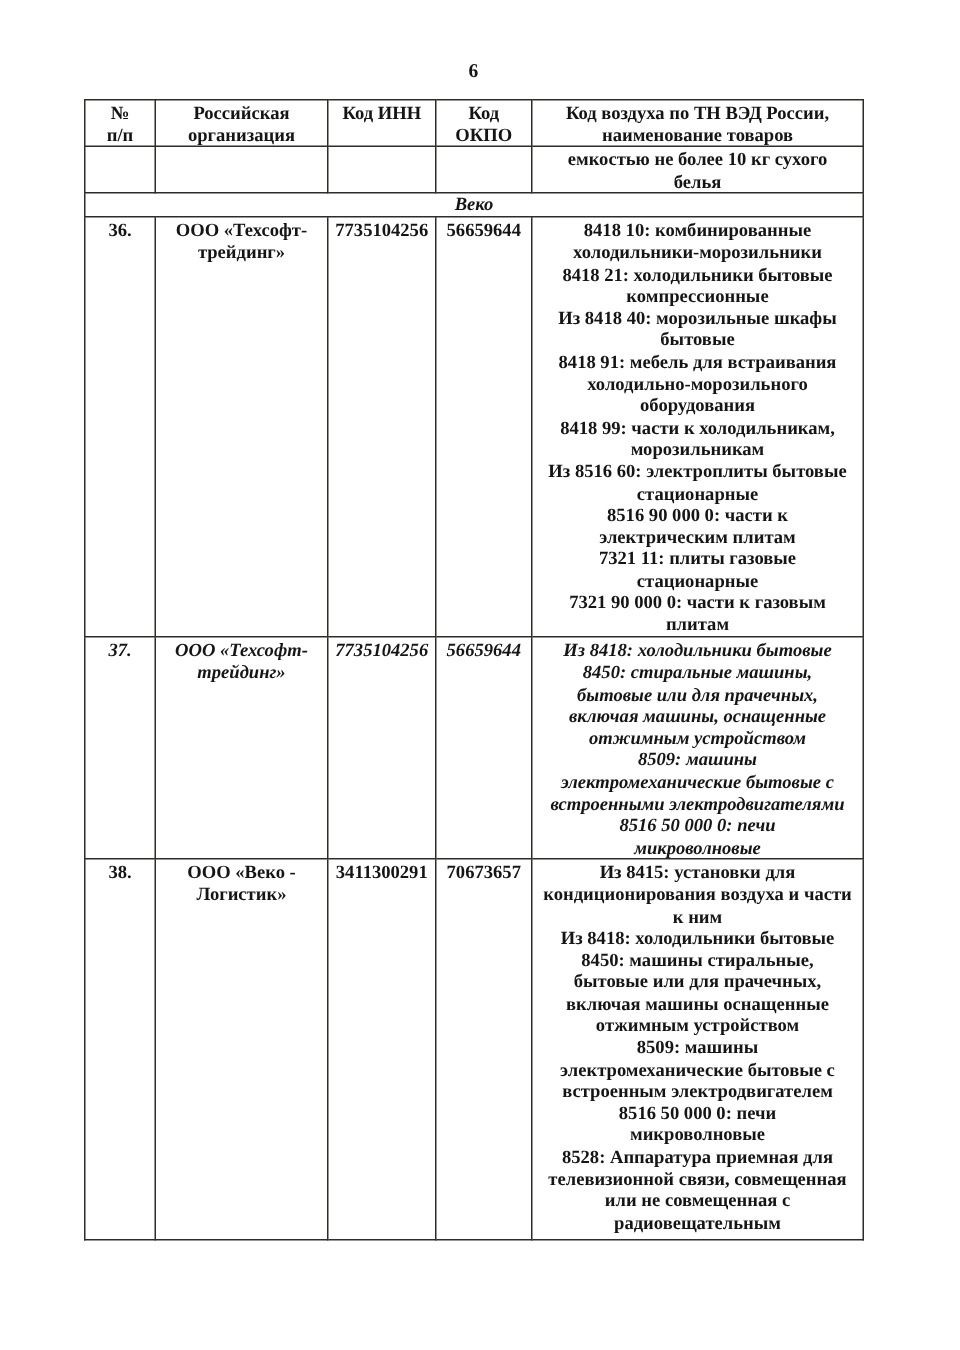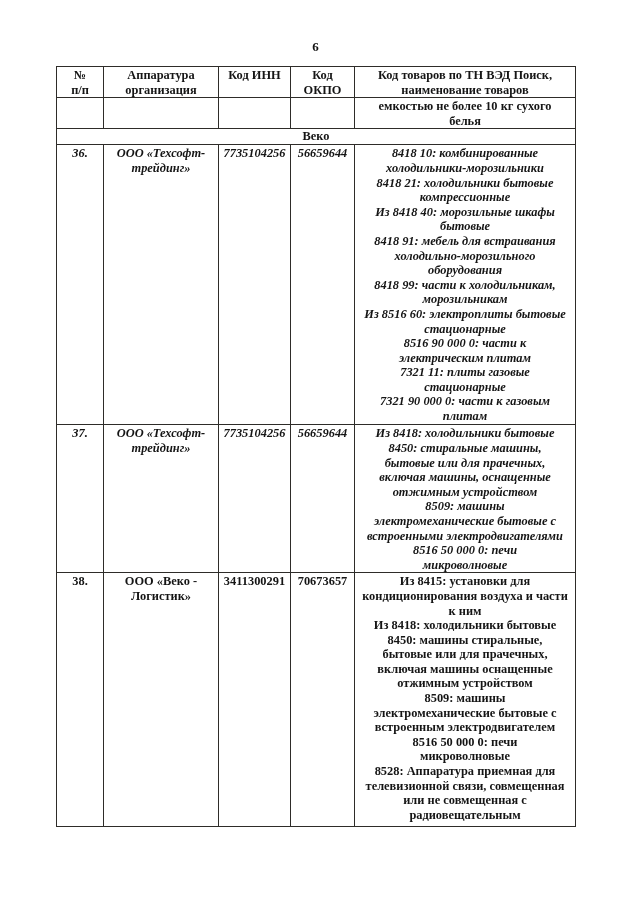--- a/index.html
+++ b/index.html
@@ -40,22 +40,22 @@
     text-align: center;
     font-size: 12.4px;
     line-height: 14.6px;
     font-weight: bold;
     white-space: pre-line;
     padding: 1px 2px 0 2px;
     overflow: hidden;
   }
   tr.r-header  > * { height: 30px; }
   tr.r-cont    > * { height: 27px; }
-  tr.r-section > * { height: 16px; line-height: 13.5px; }
-  tr.r-36      > * { height: 280px; font-style: italic; }
+  tr.r-section > * { height: 16px; line-height: 13.5px; font-style: italic; }
+  tr.r-36      > * { height: 280px; }
   tr.r-37      > * { height: 144px; font-style: italic; }
   tr.r-38      > * { height: 254px; margin-top: 14px; }
 </style>
 </head>
 <body>
 
 <div class="page">
 
   <div class="page-number">6</div>
 
@@ -65,26 +65,26 @@
         <col class="c-org">
         <col class="c-inn">
         <col class="c-okpo">
         <col class="c-goods">
     </colgroup>
 
     <tbody>
         <tr class="r-header">
       <th>№
 п/п</th>
-      <th>Аппаратура
+      <th>Российская
 организация</th>
       <th>Код ИНН</th>
       <th>Код
 ОКПО</th>
-      <th>Код товаров по ТН ВЭД Поиск,
+      <th>Код воздуха по ТН ВЭД России,
 наименование товаров</th>
     </tr>
 
     <tr class="r-cont">
       <td></td>
       <td></td>
       <td></td>
       <td></td>
       <td>емкостью не более 10 кг сухого
 белья</td>

